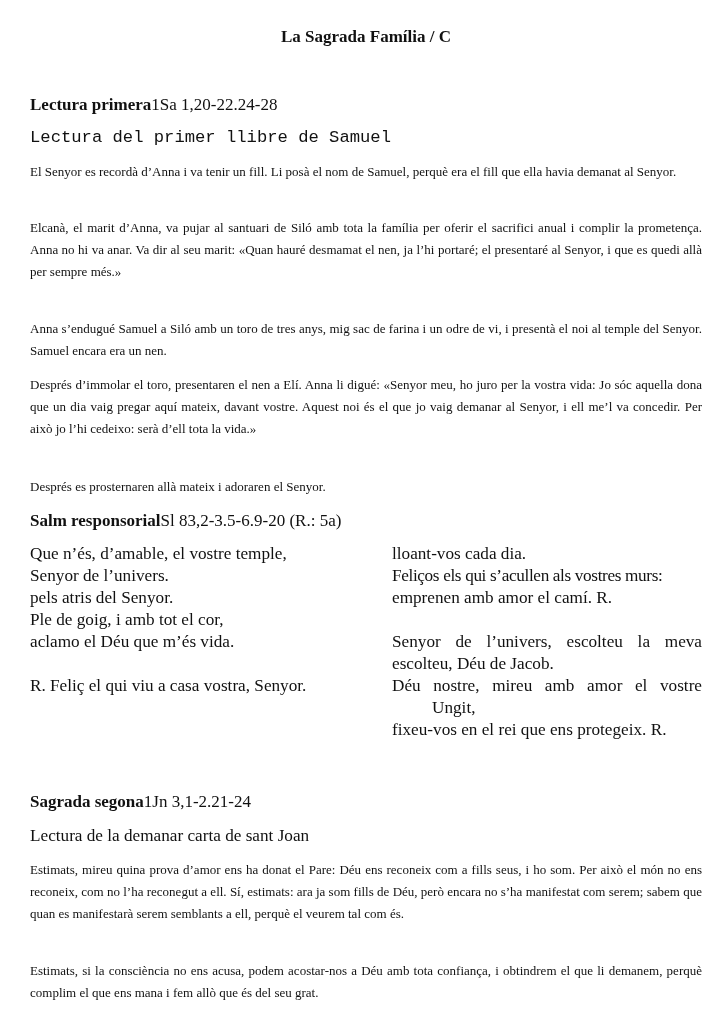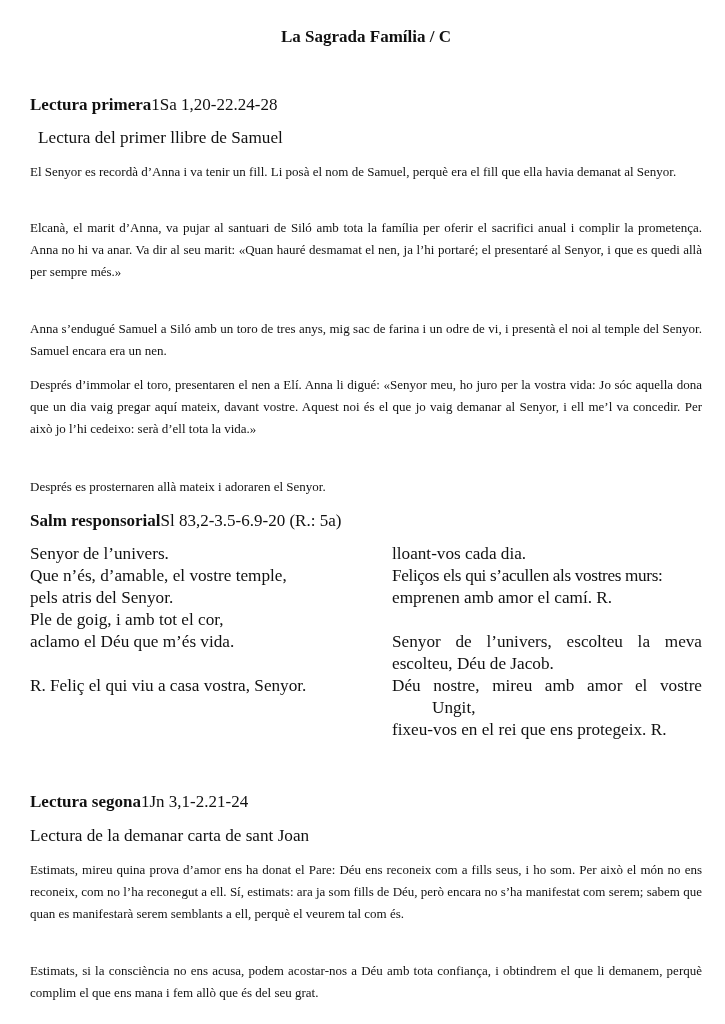--- a/index.html
+++ b/index.html
@@ -33,35 +33,35 @@
 <body>
 
 <div class="page">
 
   <div class="doc-title">La Sagrada Família / C</div>
 
   <div class="section-head" style="position:absolute; top:94px; left:0; width:672px;">
     <span class="label">Lectura primera</span>
     <span>1Sa 1,20-22.24-28</span>
   </div>
-  <div class="intro" style="position:absolute; top:127px; left:8px;">Lectura del primer llibre de Samuel</div>
+  <div class="intro" style="position:absolute; top:127px; left:0;font-family:Liberation Mono, monospace;">Lectura del primer llibre de Samuel</div>
   <p class="body" style="position:absolute; top:161px; left:0; width:672px;">El Senyor es recordà d’Anna i va tenir un fill. Li posà el nom de Samuel, perquè era el fill que ella havia demanat al Senyor.</p>
   <p class="body" style="position:absolute; top:217px; left:0; width:672px;">Elcanà, el marit d’Anna, va pujar al santuari de Siló amb tota la família per oferir el sacrifici anual i complir la prometença. Anna no hi va anar. Va dir al seu marit: «Quan hauré desmamat el nen, ja l’hi portaré; el presentaré al Senyor, i que es quedi allà per sempre més.»</p>
   <p class="body" style="position:absolute; top:318px; left:0; width:672px;">Anna s’endugué Samuel a Siló amb un toro de tres anys, mig sac de farina i un odre de vi, i presentà el noi al temple del Senyor. Samuel encara era un nen.</p>
   <p class="body" style="position:absolute; top:374px; left:0; width:672px;">Després d’immolar el toro, presentaren el nen a Elí. Anna li digué: «Senyor meu, ho juro per la vostra vida: Jo sóc aquella dona que un dia vaig pregar aquí mateix, davant vostre. Aquest noi és el que jo vaig demanar al Senyor, i ell me’l va concedir. Per això jo l’hi cedeixo: serà d’ell tota la vida.»</p>
   <p class="body" style="position:absolute; top:476px; left:0; width:672px;">Després es prosternaren allà mateix i adoraren el Senyor.</p>
 
   <div class="section-head" style="position:absolute; top:510px; left:0; width:672px;">
     <span class="label">Salm responsorial</span>
     <span>Sl 83,2-3.5-6.9-20 (R.: 5a)</span>
   </div>
   <div class="psalm" style="position:absolute; top:543px; left:0; width:672px;">
     <div class="col-left">
+      <div class="ln">Que n’és, d’amable, el vostre temple,</div>
       <div class="ln">Senyor de l’univers.</div>
-      <div class="ln">Que n’és, d’amable, el vostre temple,</div>
       <div class="ln">pels atris del Senyor.</div>
       <div class="ln">Ple de goig, i amb tot el cor,</div>
       <div class="ln">aclamo el Déu que m’és vida.</div>
       <div class="ln"></div>
       <div class="ln">R. Feliç el qui viu a casa vostra, Senyor.</div>
       <div class="ln"></div>
     </div>
     <div class="col-right">
       <div class="ln">lloant-vos cada dia.</div>
       <div class="ln tight">Feliços els qui s’acullen als vostres murs:</div>
@@ -69,20 +69,20 @@
       <div class="ln"></div>
       <div class="ln just">Senyor de l’univers, escolteu la meva</div>
       <div class="ln">escolteu, Déu de Jacob.</div>
       <div class="ln just">Déu nostre, mireu amb amor el vostre</div>
       <div class="ln indent">Ungit,</div>
       <div class="ln">fixeu-vos en el rei que ens protegeix. R.</div>
     </div>
   </div>
 
   <div class="section-head" style="position:absolute; top:791px; left:0; width:672px;">
-    <span class="label">Lectura segona</span>
+    <span class="label">Sagrada segona</span>
     <span>1Jn 3,1-2.21-24</span>
   </div>
   <div class="intro" style="position:absolute; top:825px; left:0;">Lectura de la demanar carta de sant Joan</div>
   <p class="body" style="position:absolute; top:859px; left:0; width:672px;">Estimats, mireu quina prova d’amor ens ha donat el Pare: Déu ens reconeix com a fills seus, i ho som. Per això el món no ens reconeix, com no l’ha reconegut a ell. Sí, estimats: ara ja som fills de Déu, però encara no s’ha manifestat com serem; sabem que quan es manifestarà serem semblants a ell, perquè el veurem tal com és.</p>
   <p class="body" style="position:absolute; top:960px; left:0; width:672px;">Estimats, si la consciència no ens acusa, podem acostar-nos a Déu amb tota confiança, i obtindrem el que li demanem, perquè complim el que ens mana i fem allò que és del seu grat.</p>
 
 </div>
 
 </body></html>

